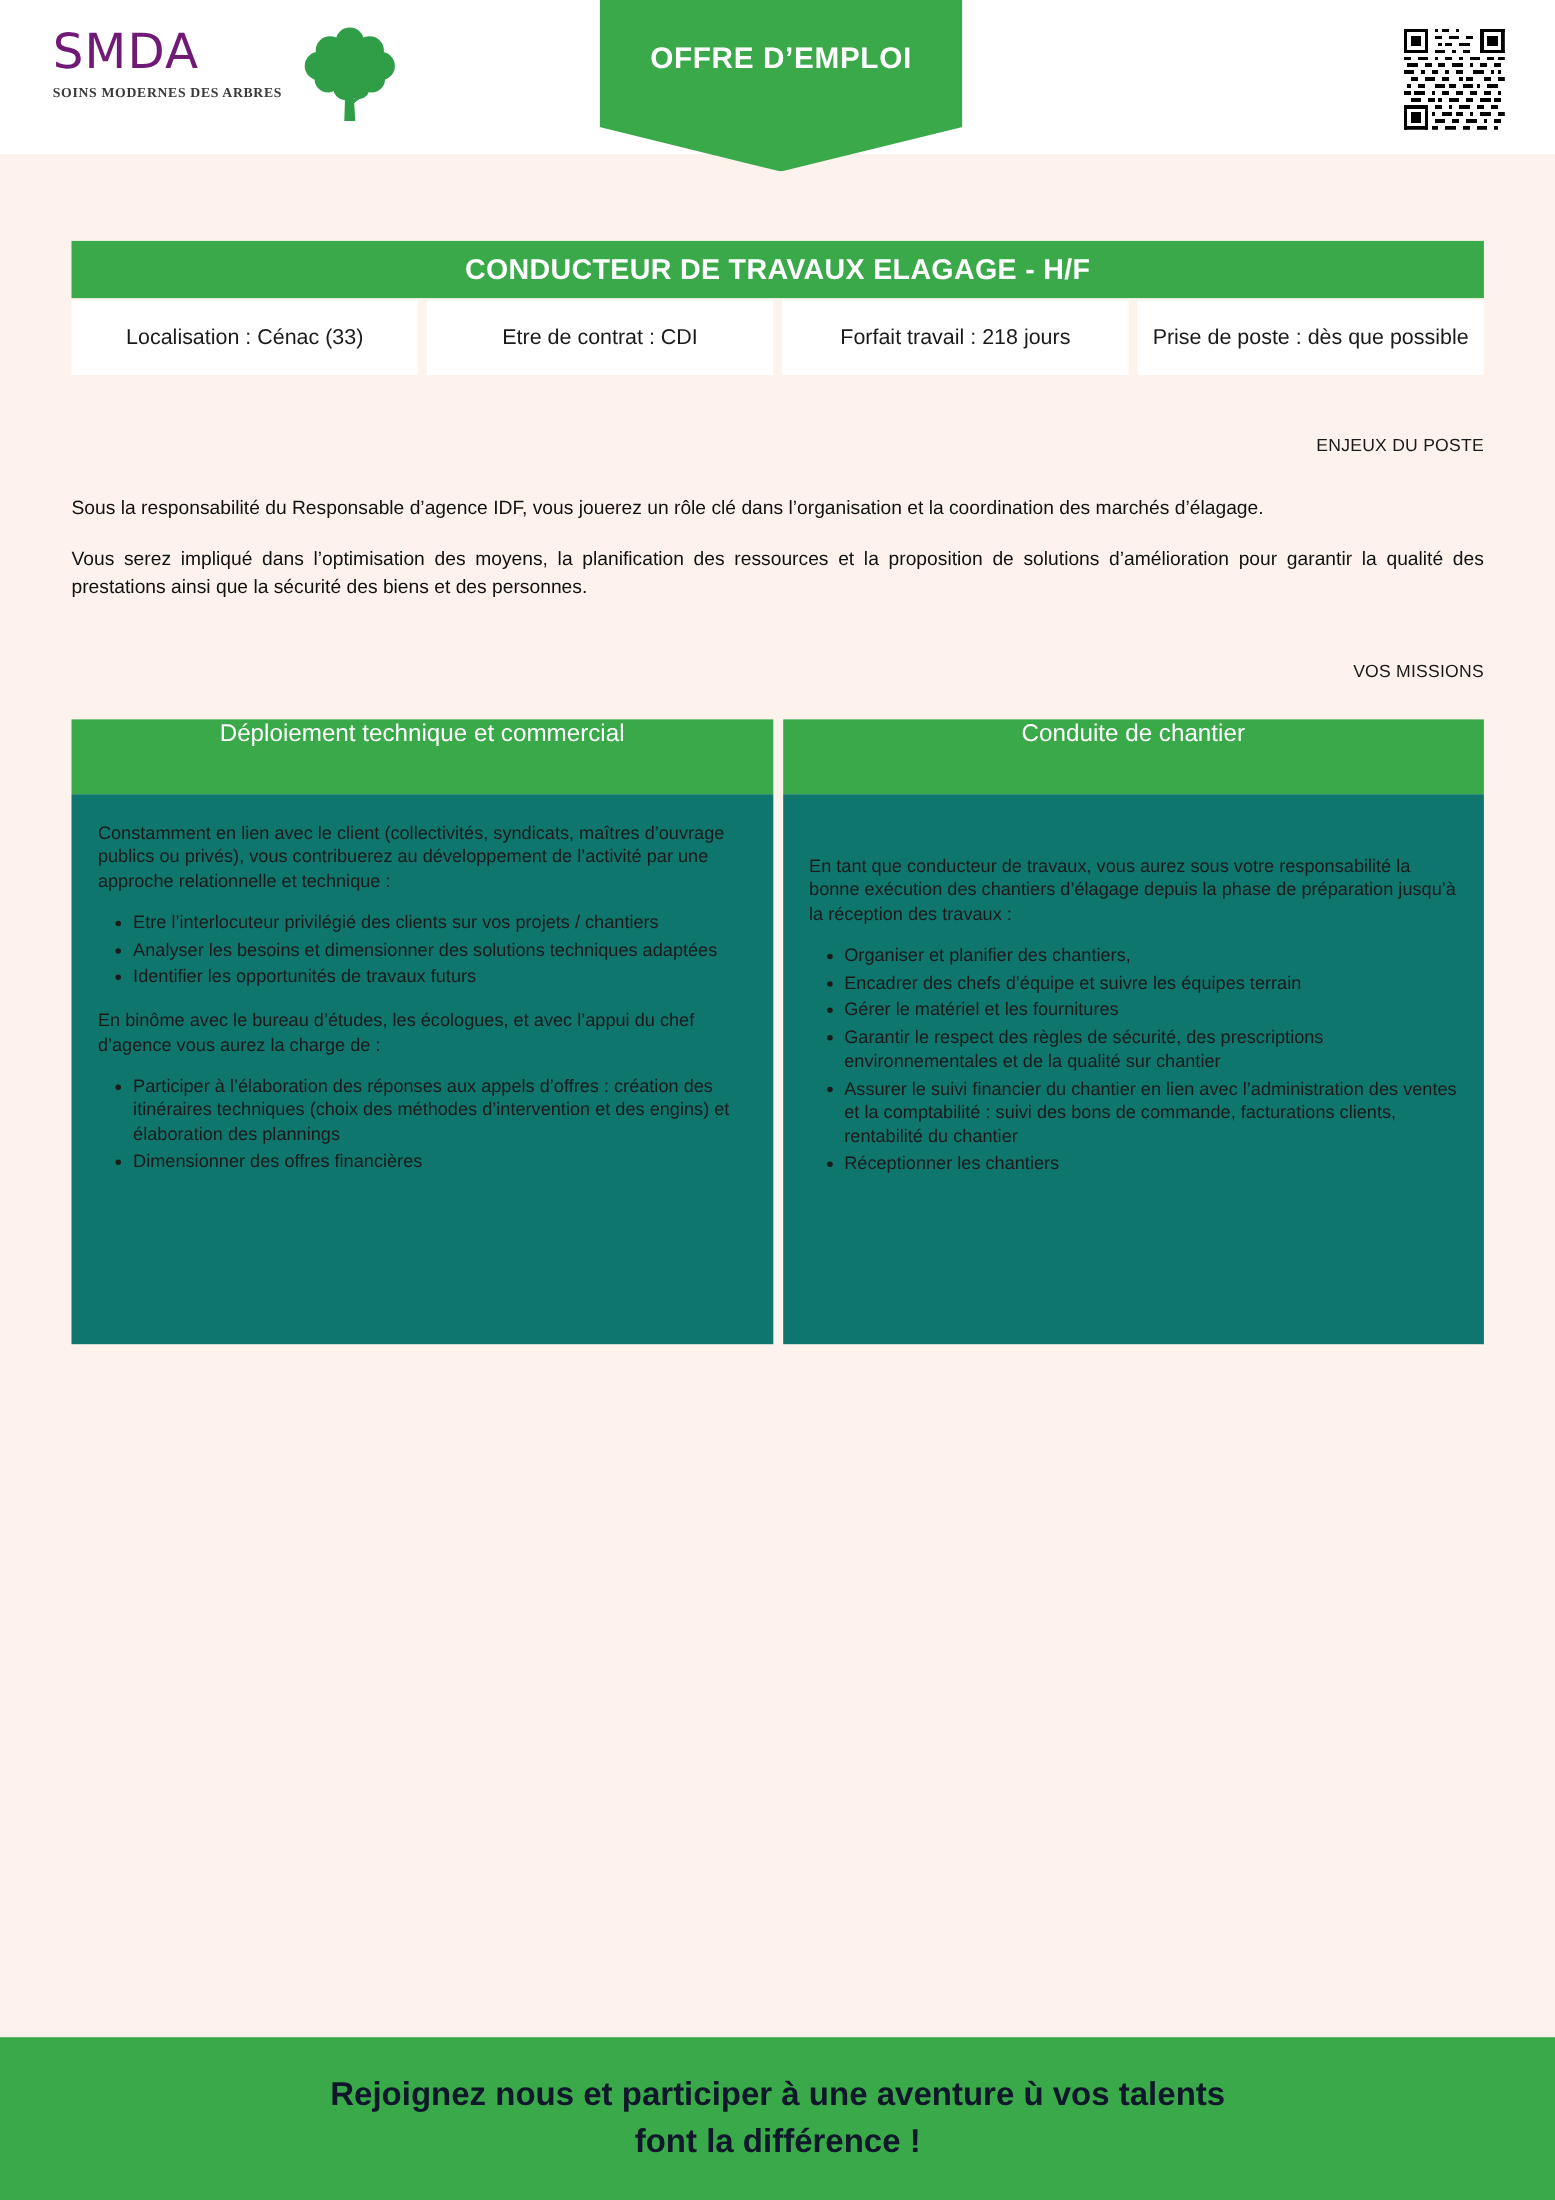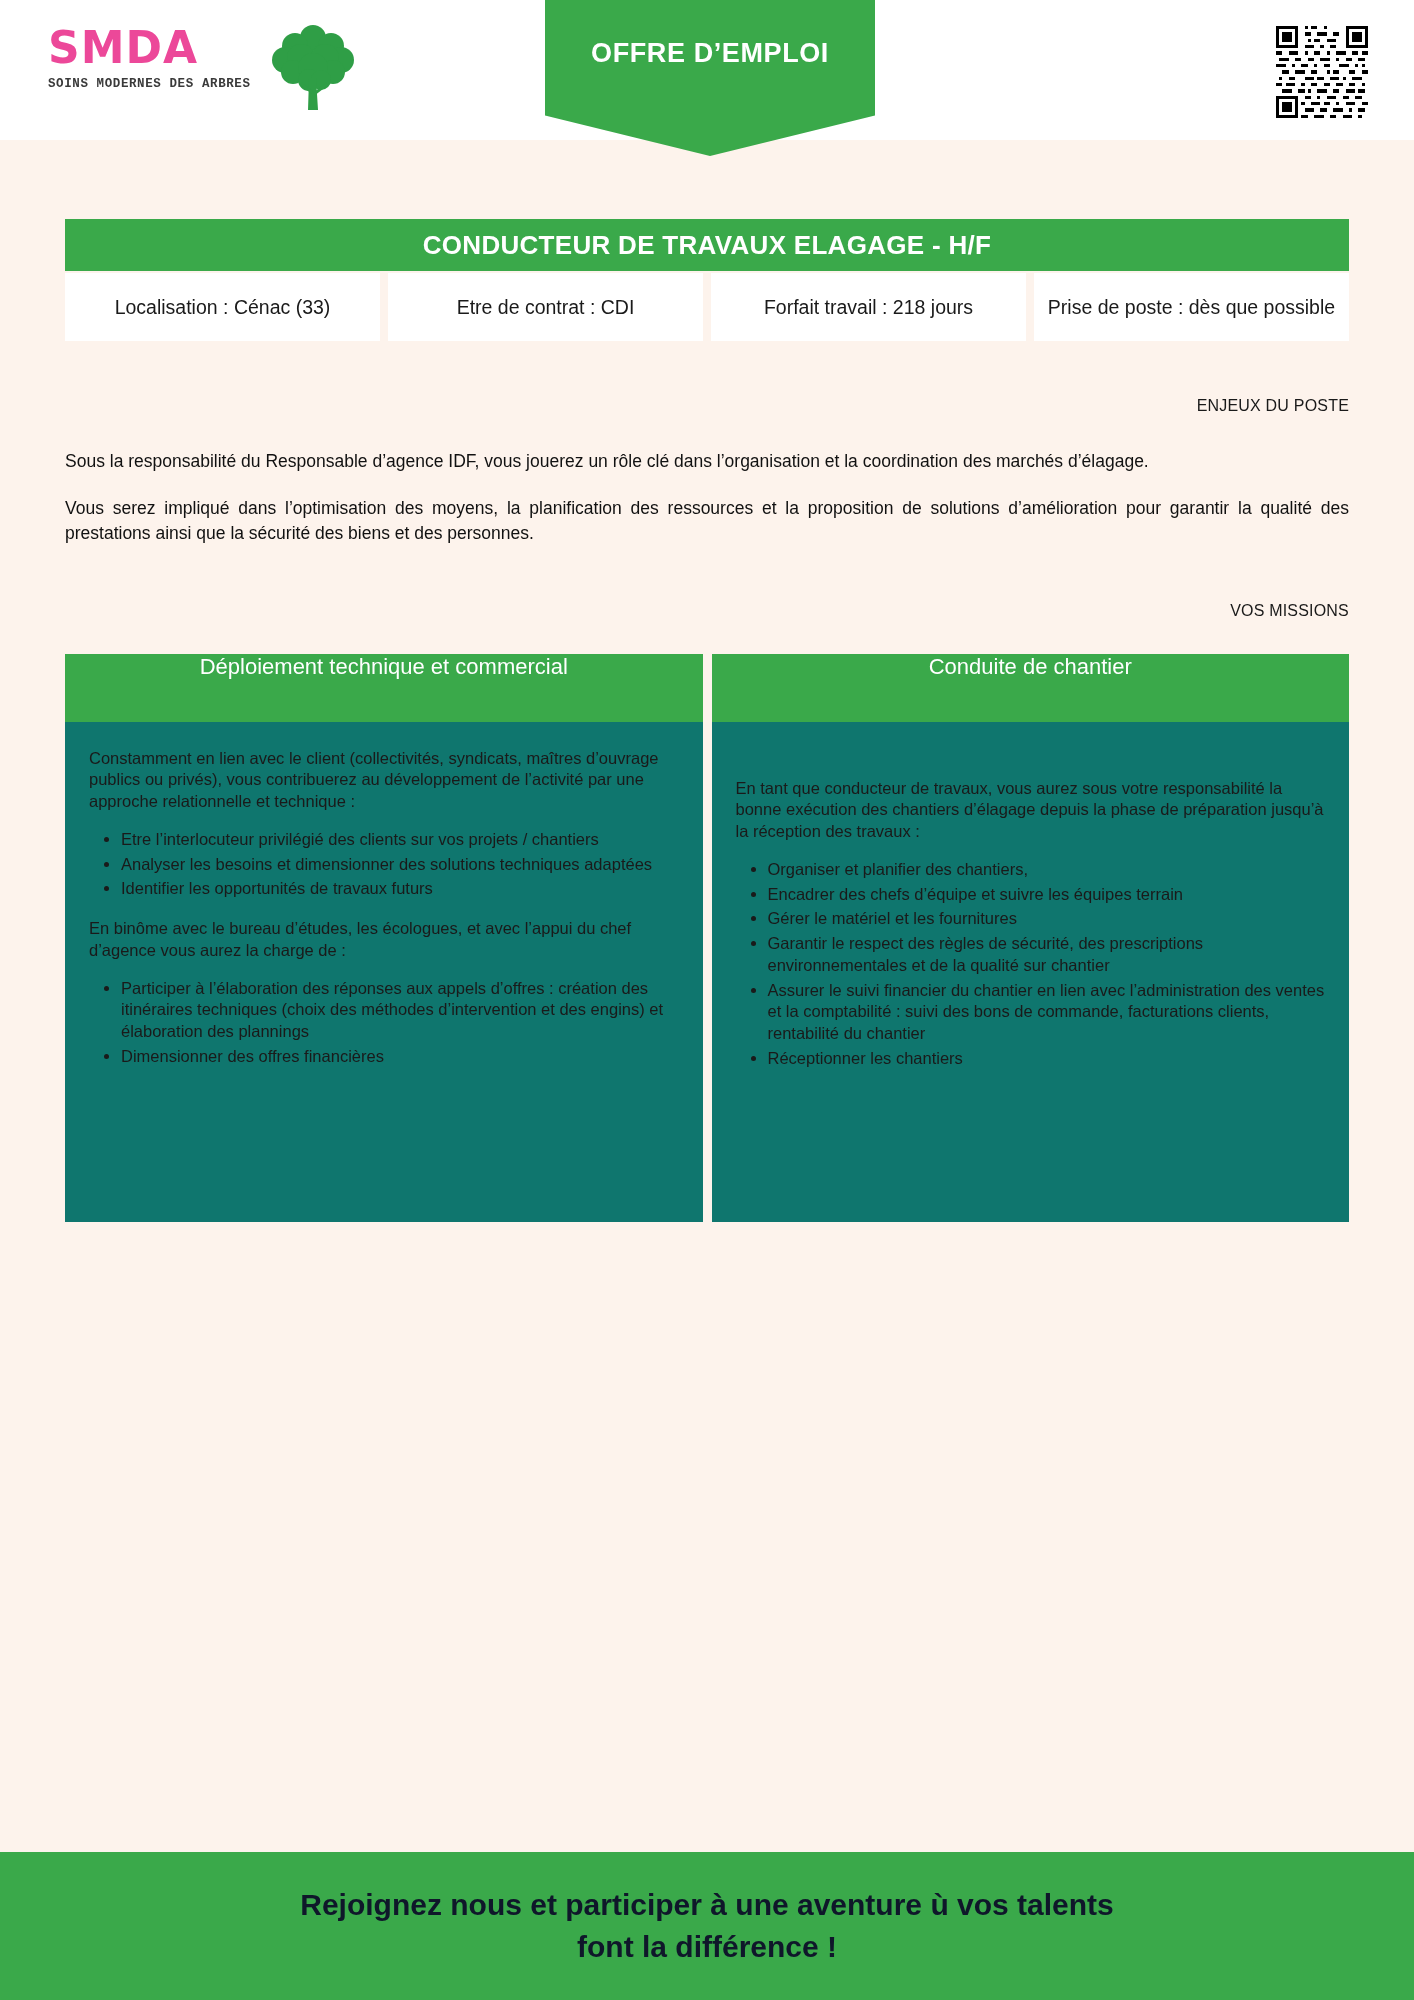--- a/index.html
+++ b/index.html
@@ -25,28 +25,28 @@
   .logo-block {
     position: absolute;
     left: 48px;
     top: 26px;
     display: flex;
     align-items: flex-start;
   }
   .logo-text-wrap { display: flex; flex-direction: column; }
   .logo-smda {
     font-family: "DejaVu Sans", sans-serif;
-    font-weight: bold;
+    font-weight: normal;
     font-size: 44px;
     letter-spacing: 1px;
-    color: #ec4899;
+    color: #701a75;
     line-height: 1;
   }
   .logo-sub {
-    font-family: Liberation Mono, monospace;
+    font-family: Liberation Serif, serif;
     font-weight: bold;
     font-size: 12.5px;
     letter-spacing: 0.6px;
     color: #3a3a3a;
     margin-top: 7px;
   }
   .logo-tree { margin-left: 14px; margin-top: -4px; }
 
   .ribbon {
     position: absolute;

